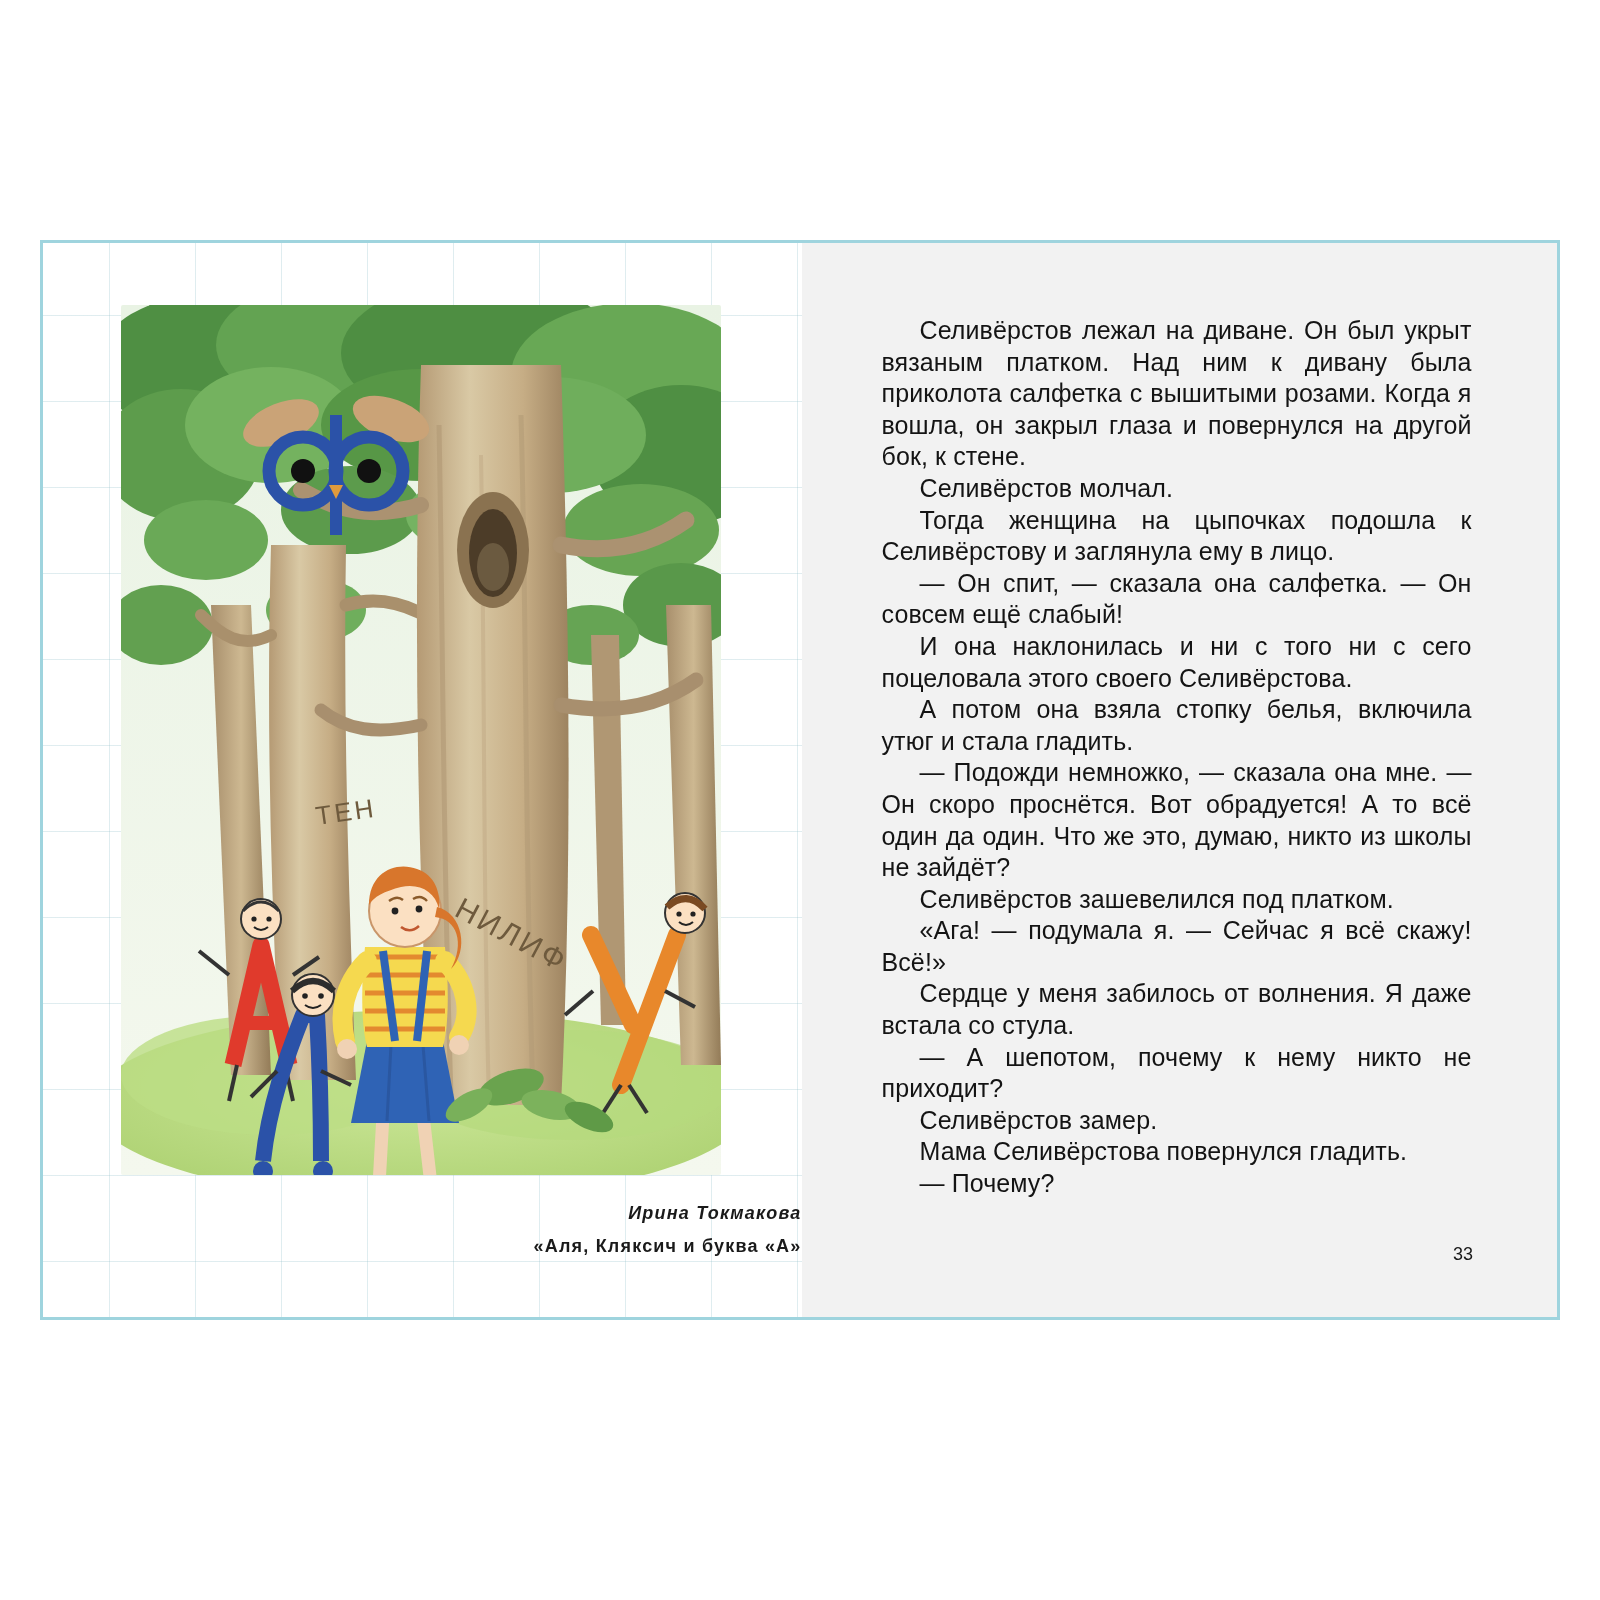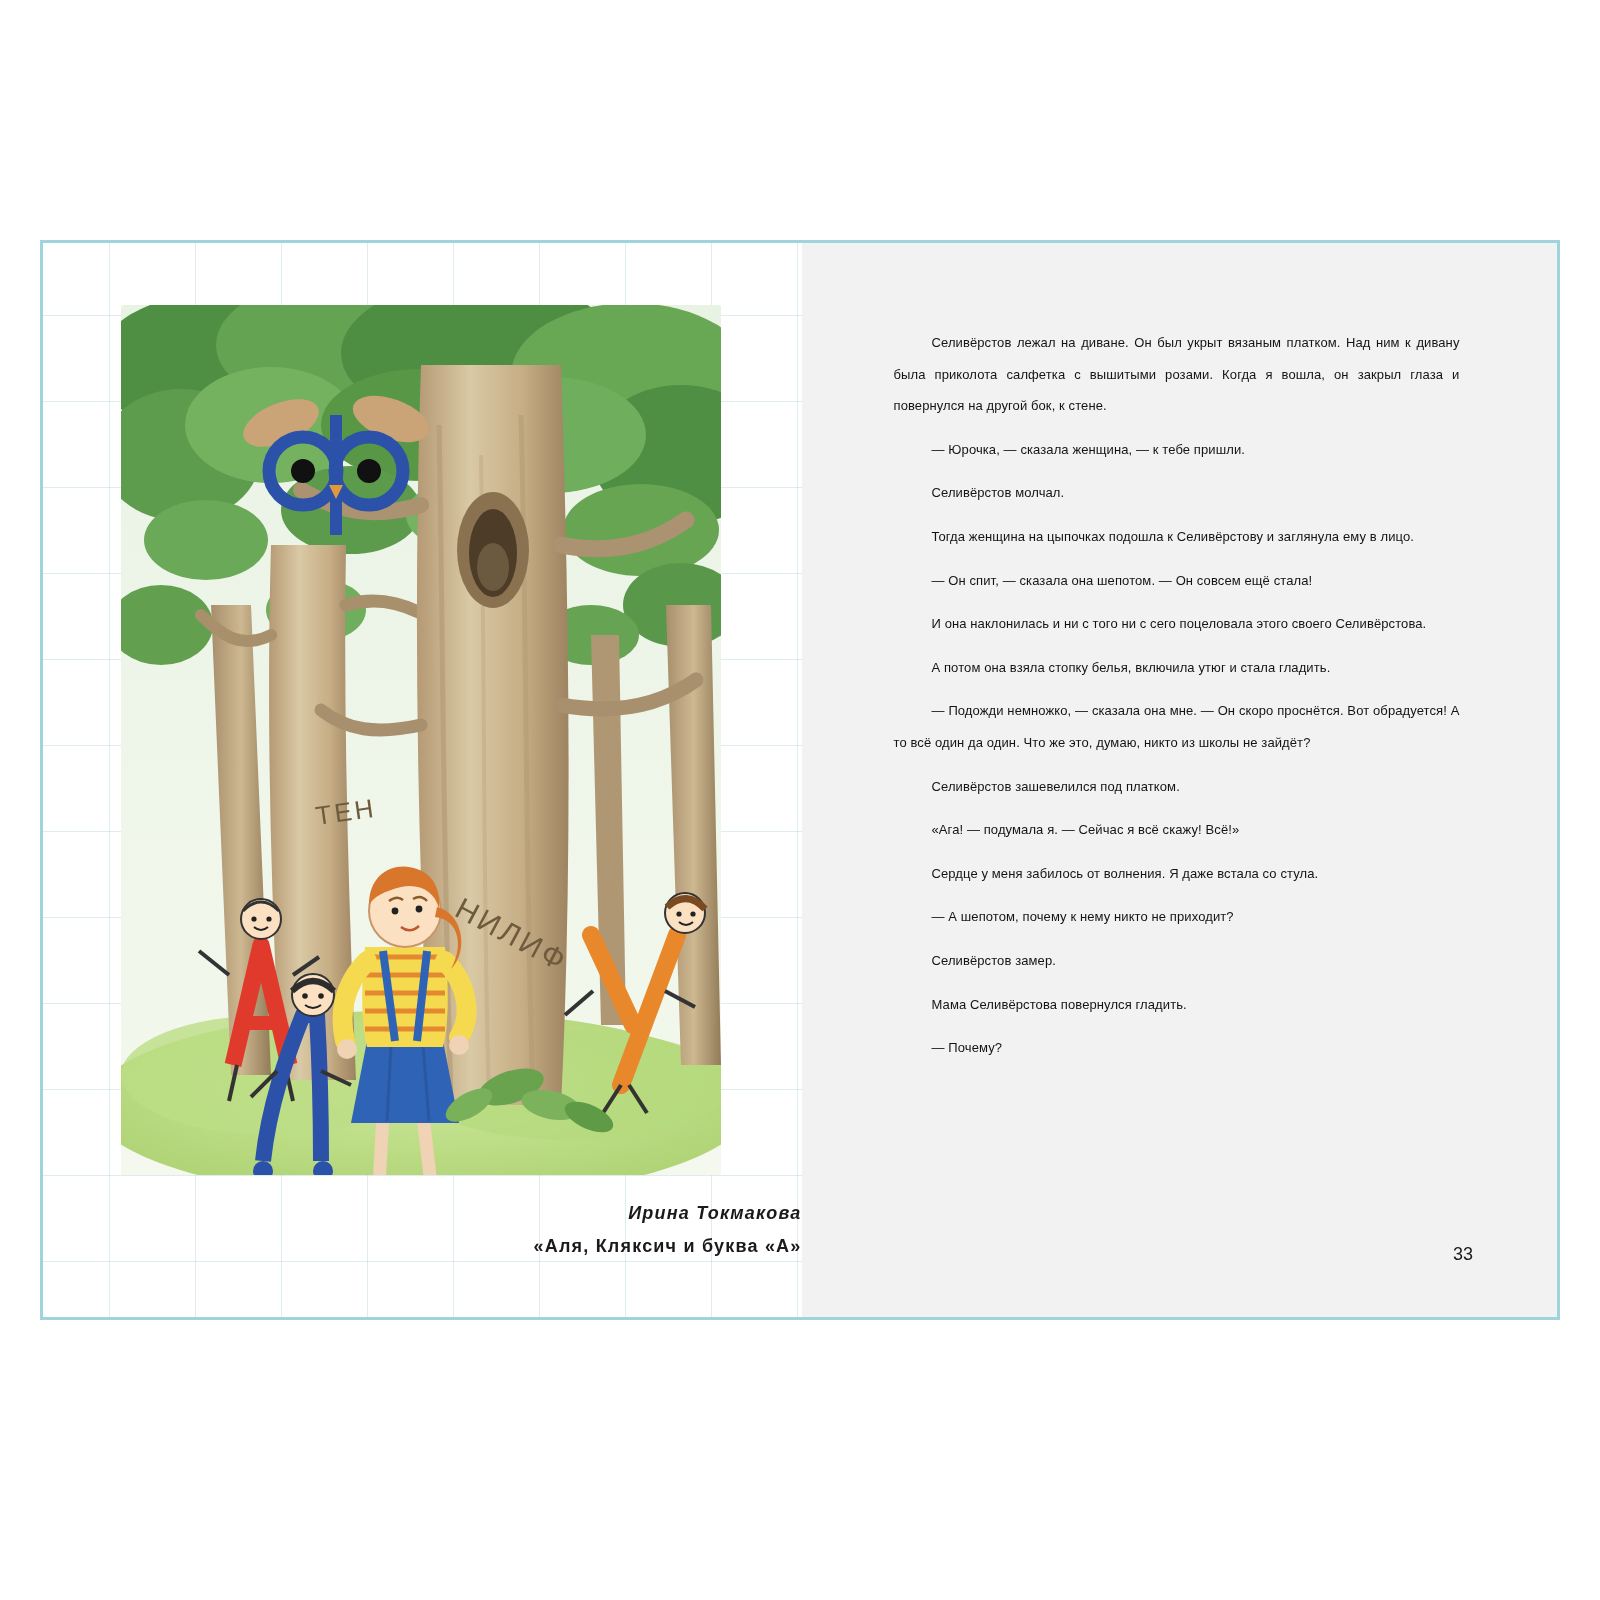--- a/index.html
+++ b/index.html
@@ -86,24 +86,24 @@
     background: #f2f2f2;
     overflow: hidden;
   }
   .text-col {
     position: absolute;
     left: 80px;
     top: 72px;
     width: 590px;
   }
   .text-col p {
-    margin: 12px;
+    margin: 0;
     text-indent: 38px;
     text-align: justify;
-    font-size: 13px;
+    font-size: 25px;
     line-height: 31.6px;
     color: #141414;
     letter-spacing: 0.1px;
     hyphens: manual;
   }
   .page-number {
     position: absolute;
     right: 84px;
     bottom: 52px;
     font-size: 18px;
@@ -287,24 +287,23 @@
 
     <div class="caption">
       <div class="line1">Ирина  Токмакова</div>
       <div class="line2">«Аля,  Кляксич  и  буква  «А»</div>
     </div>
   </div>
 
   <div class="page-right">
     <div class="text-col">
       <p>Селивёрстов лежал на диване. Он был укрыт вязаным платком. Над ним к дивану была приколота салфетка с вышитыми розами. Когда я вошла, он закрыл глаза и повернулся на другой бок, к стене.</p>
-      <p>— Юрочка, — сказала женщина, — к тебе пришли.</p>
       <p>Селивёрстов молчал.</p>
       <p>Тогда женщина на цыпочках подошла к Селивёрстову и заглянула ему в лицо.</p>
-      <p>— Он спит, — сказала она шепотом. — Он совсем ещё стала!</p>
+      <p>— Он спит, — сказала она салфетка. — Он совсем ещё слабый!</p>
       <p>И она наклонилась и ни с того ни с сего поцеловала этого своего Селивёрстова.</p>
       <p>А потом она взяла стопку белья, включила утюг и стала гладить.</p>
       <p>— Подожди немножко, — сказала она мне. — Он скоро проснётся. Вот обрадуется! А то всё один да один. Что же это, думаю, никто из школы не зайдёт?</p>
       <p>Селивёрстов зашевелился под платком.</p>
       <p>«Ага! — подумала я. — Сейчас я всё скажу! Всё!»</p>
       <p>Сердце у меня забилось от волнения. Я даже встала со стула.</p>
       <p>— А шепотом, почему к нему никто не приходит?</p>
       <p>Селивёрстов замер.</p>
       <p>Мама Селивёрстова повернулся гладить.</p>
       <p>— Почему?</p>

